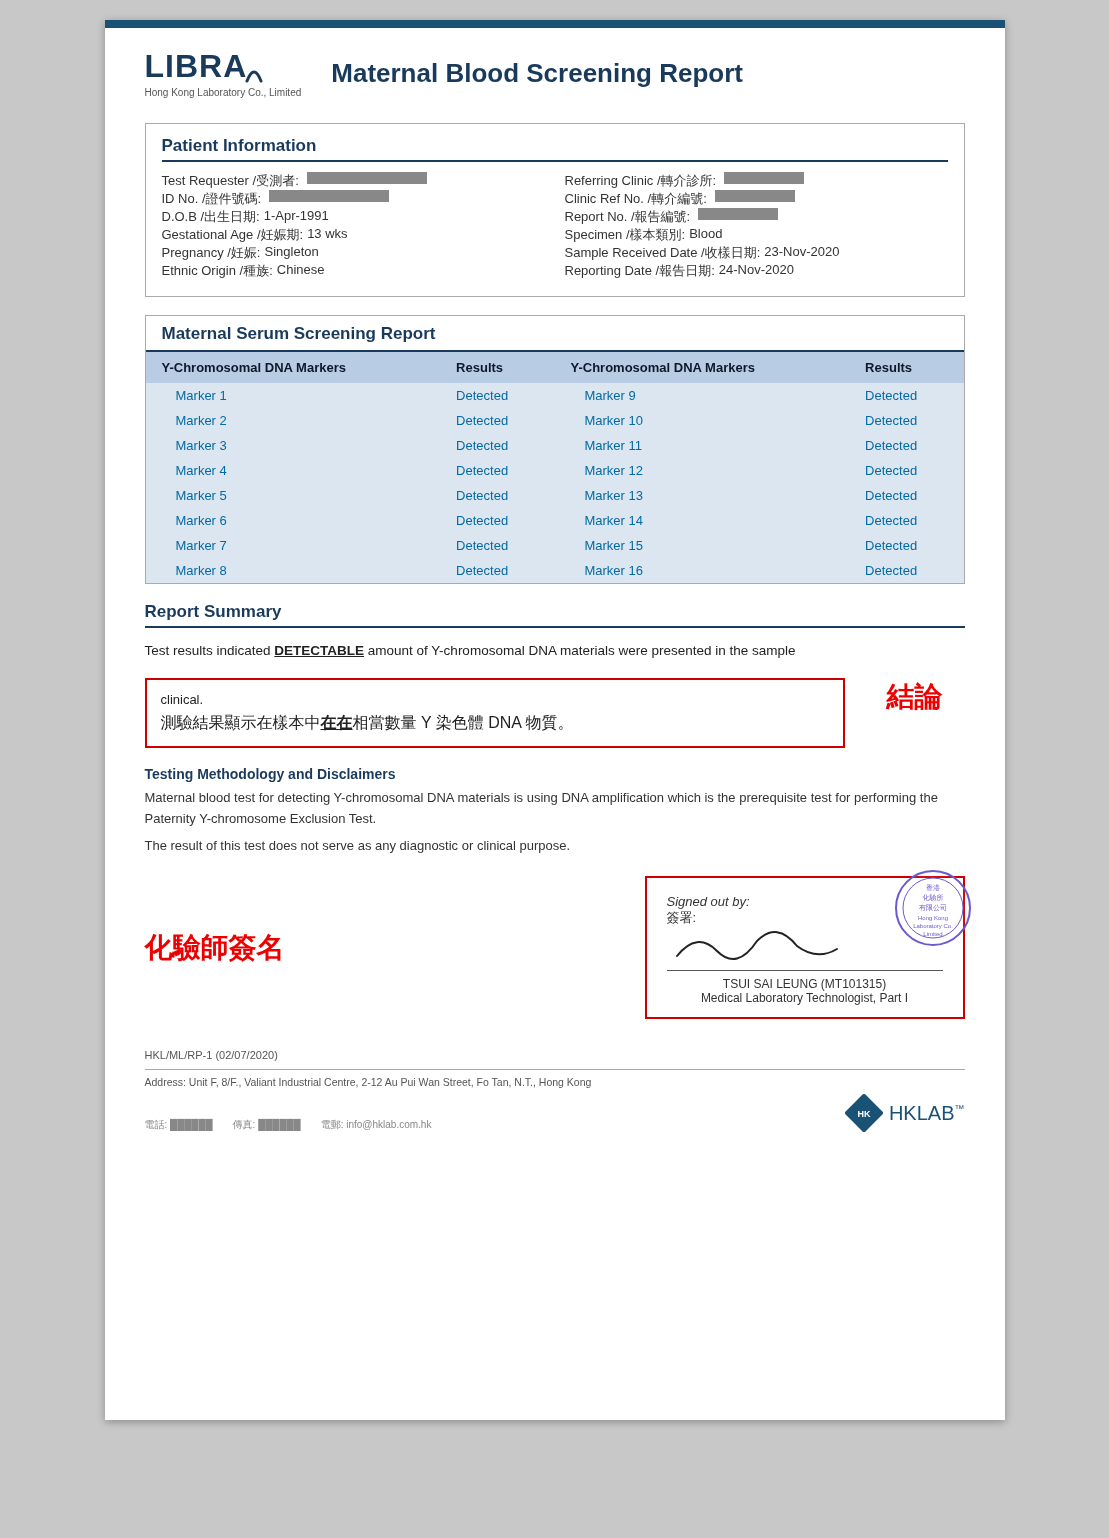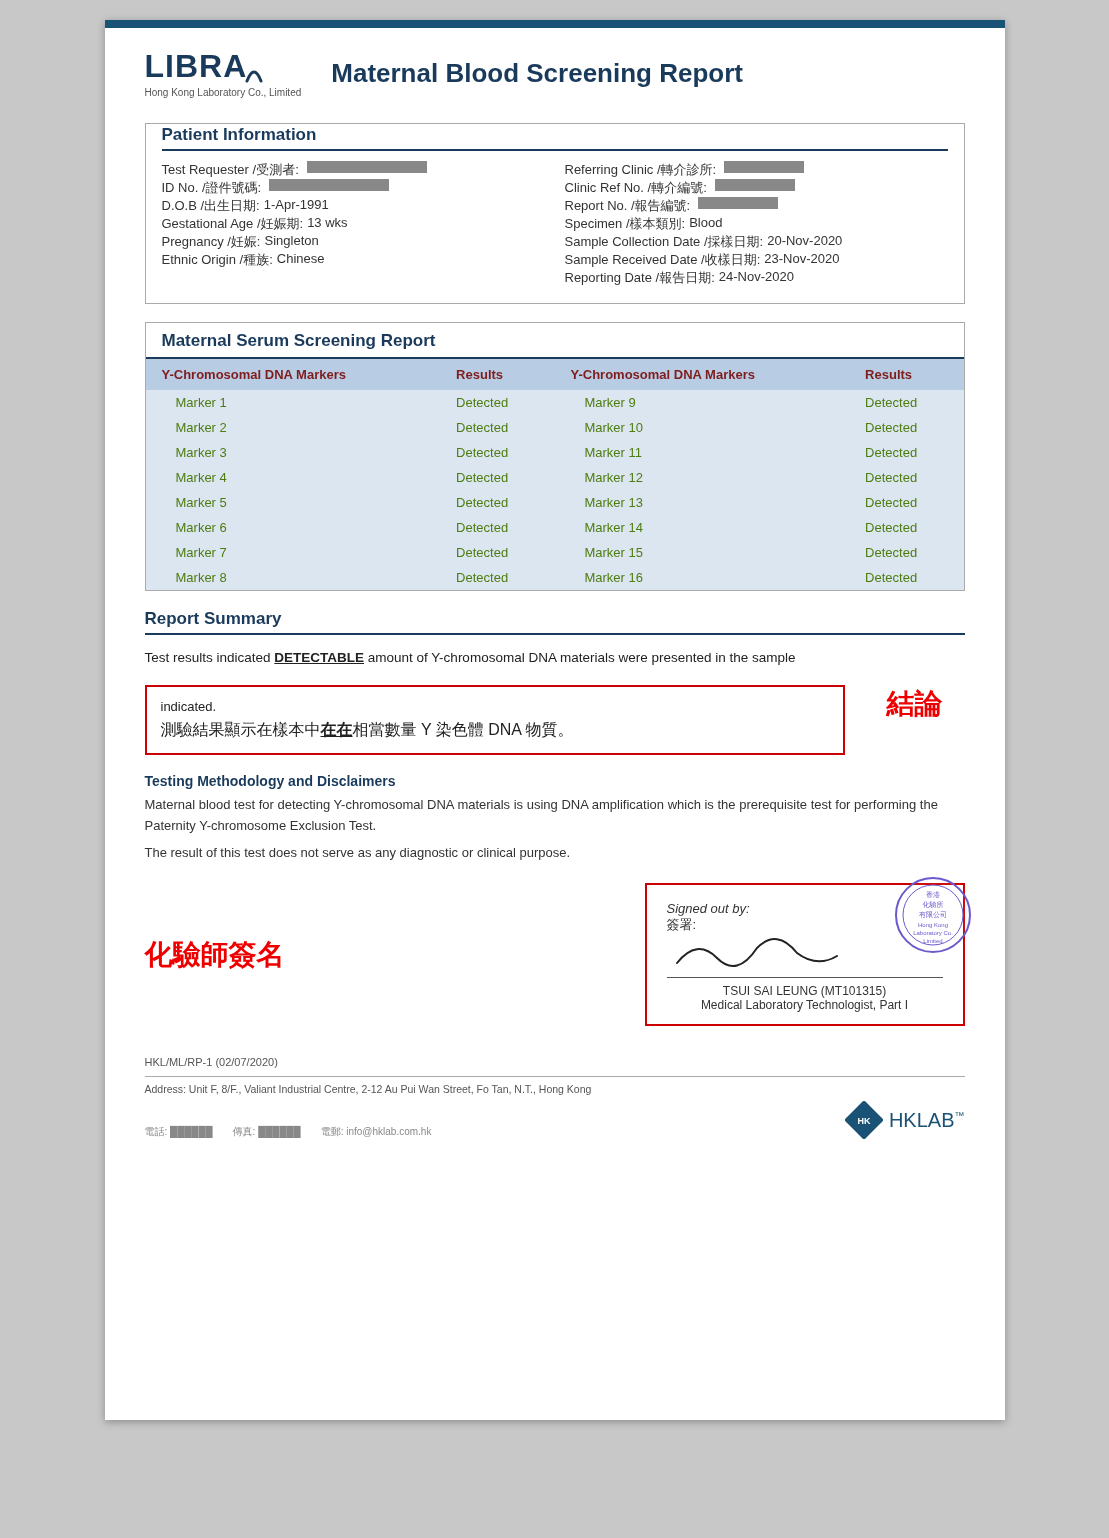--- a/index.html
+++ b/index.html
@@ -60,21 +60,21 @@
       font-size: 17px;
       font-weight: bold;
       color: #1a3a5c;
       border-bottom: 2px solid #1a3a5c;
       padding-bottom: 4px;
       margin-bottom: 12px;
     }
     
     .patient-section {
       border: 1px solid #aaa;
-      padding: 1px 16px 16px 16px;
+      padding: 12px 16px 16px 16px;
       margin-bottom: 18px;
     }
     .patient-grid {
       display: grid;
       grid-template-columns: 1fr 1fr;
       gap: 8px 20px;
       margin-top: 10px;
       font-size: 13px;
     }
     .patient-row { display: flex; gap: 4px; }
@@ -114,31 +114,31 @@
       font-size: 13px;
     }
     .serum-table thead tr {
       background: #b8cce4;
     }
     .serum-table thead th {
       padding: 8px 16px;
       text-align: left;
       font-weight: bold;
       font-size: 13px;
-      color: #7f1d1d;
+      color: #0f172a;
     }
     .serum-table tbody tr {
       background: #dce6f1;
     }
     .serum-table tbody tr:nth-child(odd) {
       background: #dce6f1;
     }
     .serum-table tbody td {
       padding: 5px 16px 5px 30px;
-      color: #4d7c0f;
+      color: #0369a1;
     }
     .serum-table tbody td.result-col {
       padding-left: 16px;
     }
     .serum-remarks {
       background: #dce6f1;
       padding: 10px 16px;
       font-size: 12px;
       font-weight: bold;
       color: #222;
@@ -349,24 +349,20 @@
           <span class="patient-label">Clinic Ref No. /轉介編號:</span>
           <span class="redacted-sm"></span>
         </div>
         <div class="patient-row">
           <span class="patient-label">Report No. /報告編號:</span>
           <span class="redacted-sm"></span>
         </div>
         <div class="patient-row">
           <span class="patient-label">Specimen /樣本類別:</span>
           <span class="patient-value">Blood</span>
-        </div>
-        <div class="patient-row">
-          <span class="patient-label">Sample Collection Date /採樣日期:</span>
-          <span class="patient-value">20-Nov-2020</span>
         </div>
         <div class="patient-row">
           <span class="patient-label">Sample Received Date /收樣日期:</span>
           <span class="patient-value">23-Nov-2020</span>
         </div>
         <div class="patient-row">
           <span class="patient-label">Reporting Date /報告日期:</span>
           <span class="patient-value">24-Nov-2020</span>
         </div>
       </div>
@@ -439,21 +435,21 @@
     </div>
   </div>
 
   <div class="report-summary-section">
     <div class="section-header">Report Summary</div>
     <p class="summary-text">
       Test results indicated <strong>DETECTABLE</strong><span> amount of Y-chromosomal DNA materials were presented in the sample</span>
     </p>
     <div class="summary-box-row">
       <div class="summary-box">
-        <span>indicated.</span><br>
+        <span>clinical.</span><br>
         <span class="chinese-text">測驗結果顯示在樣本中<span class="underline-text">在在</span>相當數量 Y 染色體 DNA 物質。</span>
       </div>
       <div class="conclusion-box">
         <div class="conclusion-label">結論</div>
       </div>
     </div>
   </div>
 
   <div class="methodology-section">
     <div class="methodology-title">Testing Methodology and Disclaimers</div>

